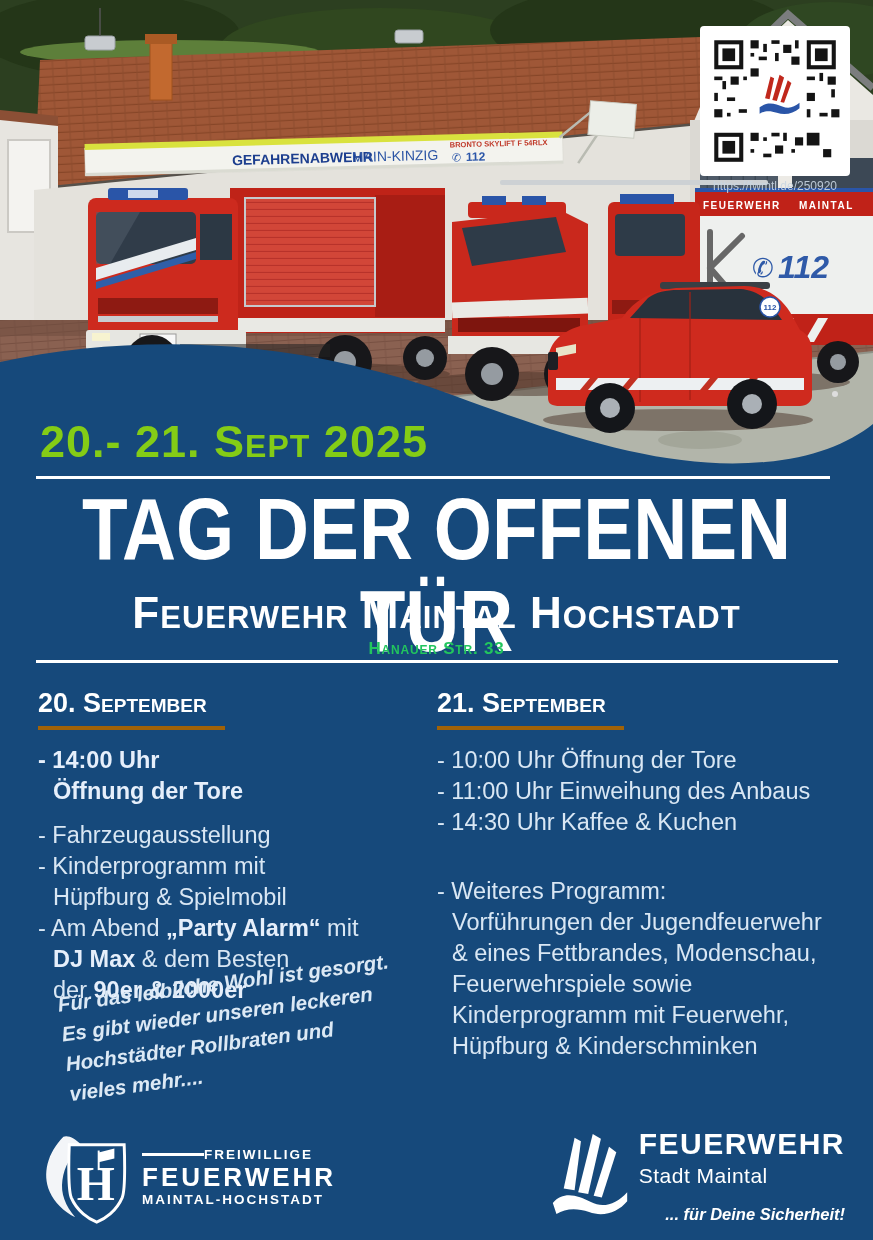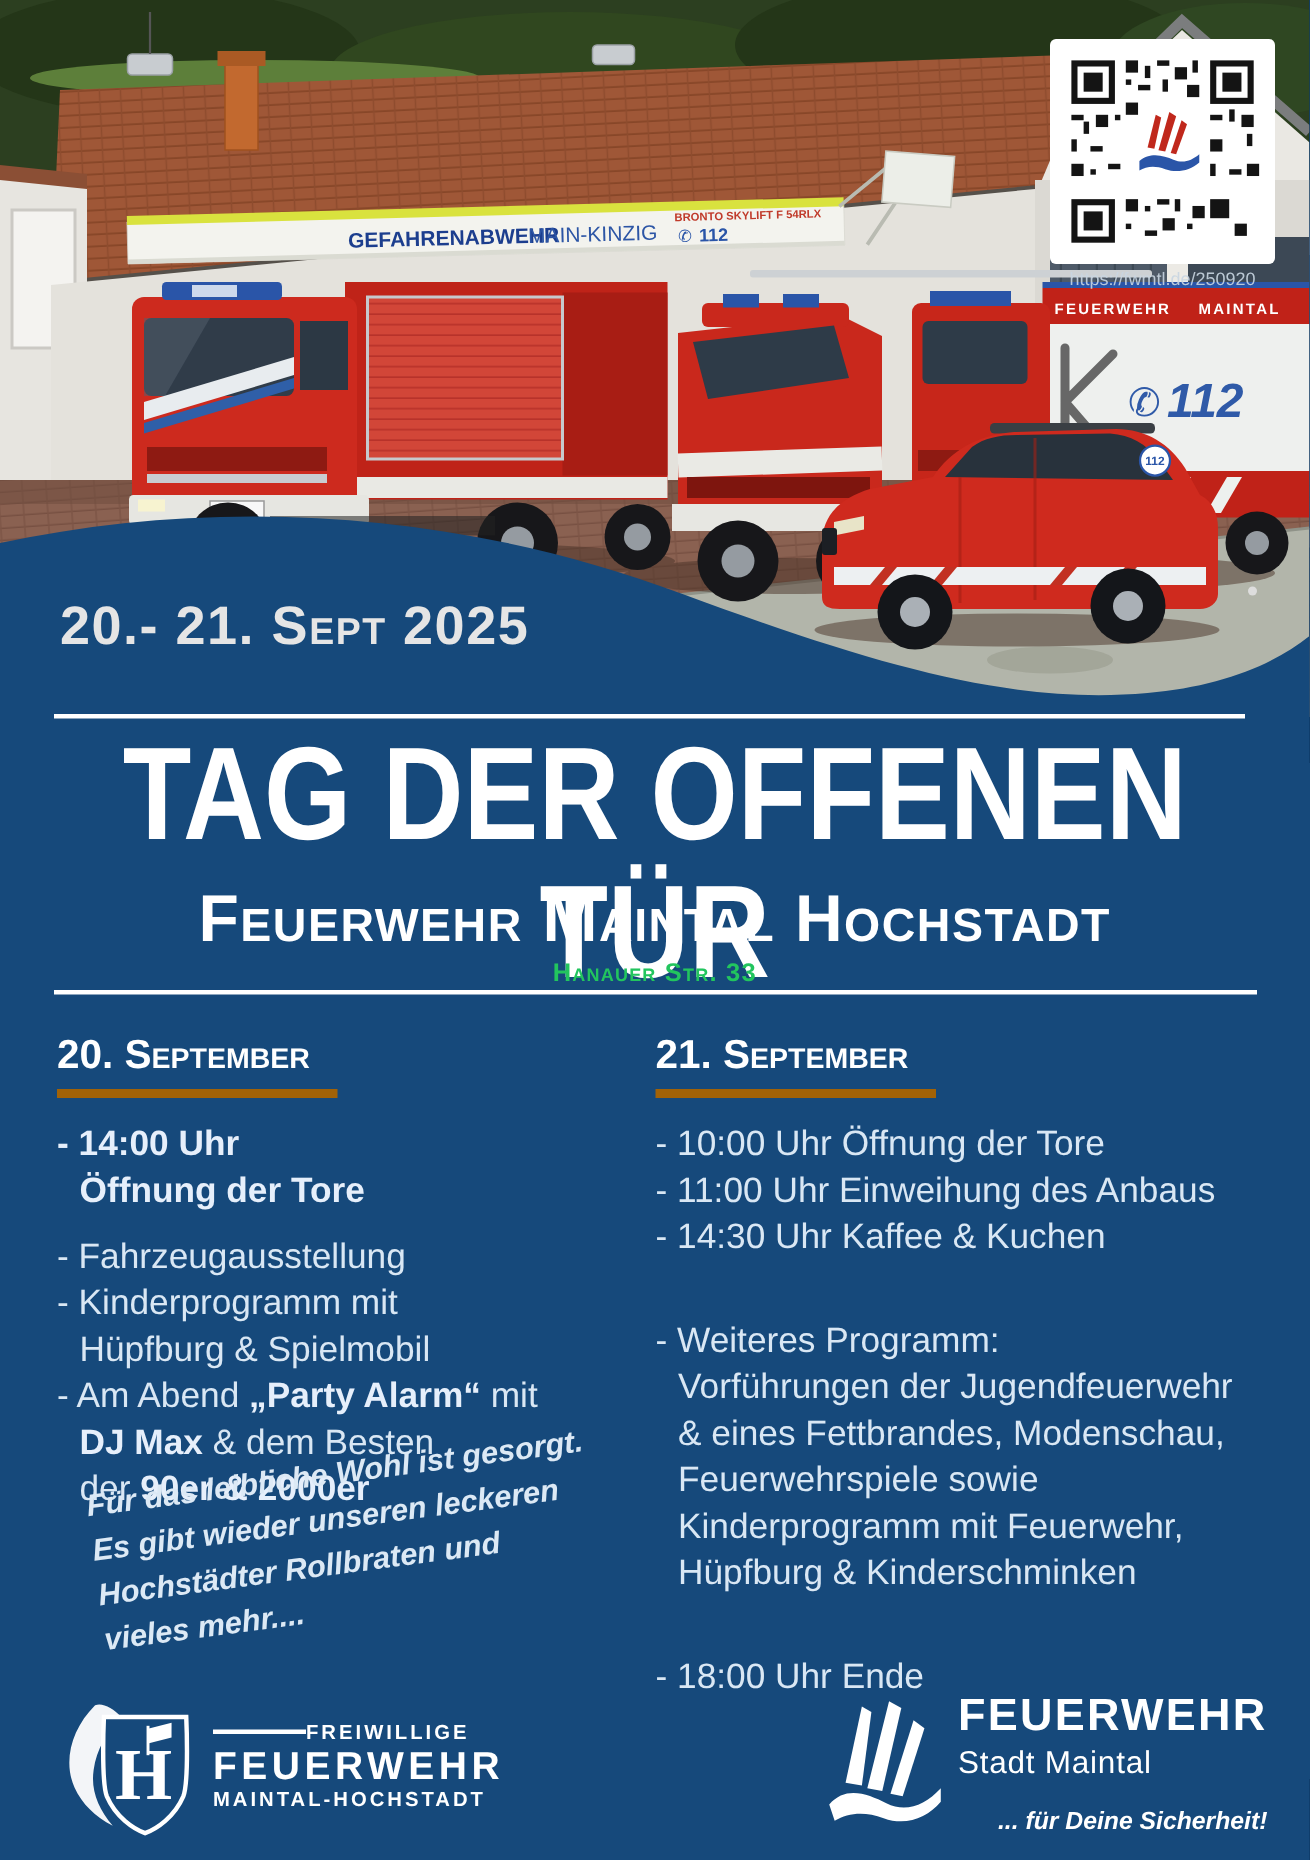--- a/index.html
+++ b/index.html
@@ -1,35 +1,35 @@
 <!DOCTYPE html>
 <html><head>
 <meta charset="utf-8">
 <style>
   html,body{margin:0;padding:0;background:#0d3761;}
   .page{position:relative;width:873px;height:1240px;margin:0 auto;background:#16497b;
         overflow:hidden;font-family:"Liberation Sans",sans-serif;color:#fff;}
   .hero{position:absolute;top:0;left:0;width:873px;height:478px;}
   .hero svg{display:block;}
-  .date{position:absolute;top:396px;left:40px;font-size:36px;font-weight:700;
-        font-variant:small-caps;letter-spacing:1px;color:#e5e5e5;}
+  .date{position:absolute;top:416px;left:40px;font-size:45px;font-weight:700;
+        font-variant:small-caps;letter-spacing:1px;color:#84cc16;}
   .rule{position:absolute;left:36px;height:3px;background:#fff;}
   #rule1{top:476px;width:794px;}
   #rule2{top:660px;width:802px;}
   .title{position:absolute;top:483px;left:0;width:873px;text-align:center;
          font-size:88px;line-height:92px;font-weight:700;transform:scaleX(.85);}
   .subtitle{position:absolute;top:588px;left:0;width:873px;text-align:center;
             font-size:44px;font-weight:700;font-variant:small-caps;letter-spacing:1px;}
   .address{position:absolute;top:639px;left:0;width:873px;text-align:center;
            font-size:17px;font-weight:700;font-variant:small-caps;letter-spacing:.8px;color:#22c55e;}
   .col{position:absolute;top:688px;}
   #col1{left:38px;width:392px;}
   #col2{left:437px;width:428px;}
   .hd{font-size:27px;font-weight:700;font-variant:small-caps;display:inline-block;
-      border-bottom:6px solid #a16207;padding:0 18px 7px 0;margin-bottom:15px;}
+      border-bottom:4px solid #a16207;padding:0 18px 7px 0;margin-bottom:15px;}
   .line{font-size:23.5px;line-height:31px;color:#d9e7f4;}
   .indent{padding-left:15px;}
   .b{font-weight:700;color:#e6effb;}
   .gap{margin-top:13px;}
   .gap-lg{margin-top:38px;}
   .note{position:absolute;top:990px;left:56px;width:350px;transform:rotate(-7.5deg);
         transform-origin:0 0;font-size:20.5px;line-height:30px;font-weight:700;
         font-style:italic;color:#dce9f5;}
   .f-left{position:absolute;left:34px;top:1126px;display:flex;align-items:center;gap:10px;}
   .f-left .txt{display:flex;flex-direction:column;}
@@ -328,21 +328,20 @@
     <div class="hd">21. September</div>
     <div class="line">- 10:00 Uhr Öffnung der Tore</div>
     <div class="line">- 11:00 Uhr Einweihung des Anbaus</div>
     <div class="line">- 14:30 Uhr Kaffee &amp; Kuchen</div>
     <div class="line gap-lg">- Weiteres Programm:</div>
     <div class="line indent">Vorführungen der Jugendfeuerwehr</div>
     <div class="line indent">&amp; eines Fettbrandes, Modenschau,</div>
     <div class="line indent">Feuerwehrspiele sowie</div>
     <div class="line indent">Kinderprogramm mit Feuerwehr,</div>
     <div class="line indent">Hüpfburg &amp; Kinderschminken</div>
-    <div class="line gap-lg">- 18:00 Uhr Ende</div>
   </div>
 
   <div class="note">
     <div>Für das leibliche Wohl ist gesorgt.</div>
     <div>Es gibt wieder unseren leckeren</div>
     <div>Hochstädter Rollbraten und</div>
     <div>vieles mehr....</div>
   </div>
 
   <div class="f-left">

